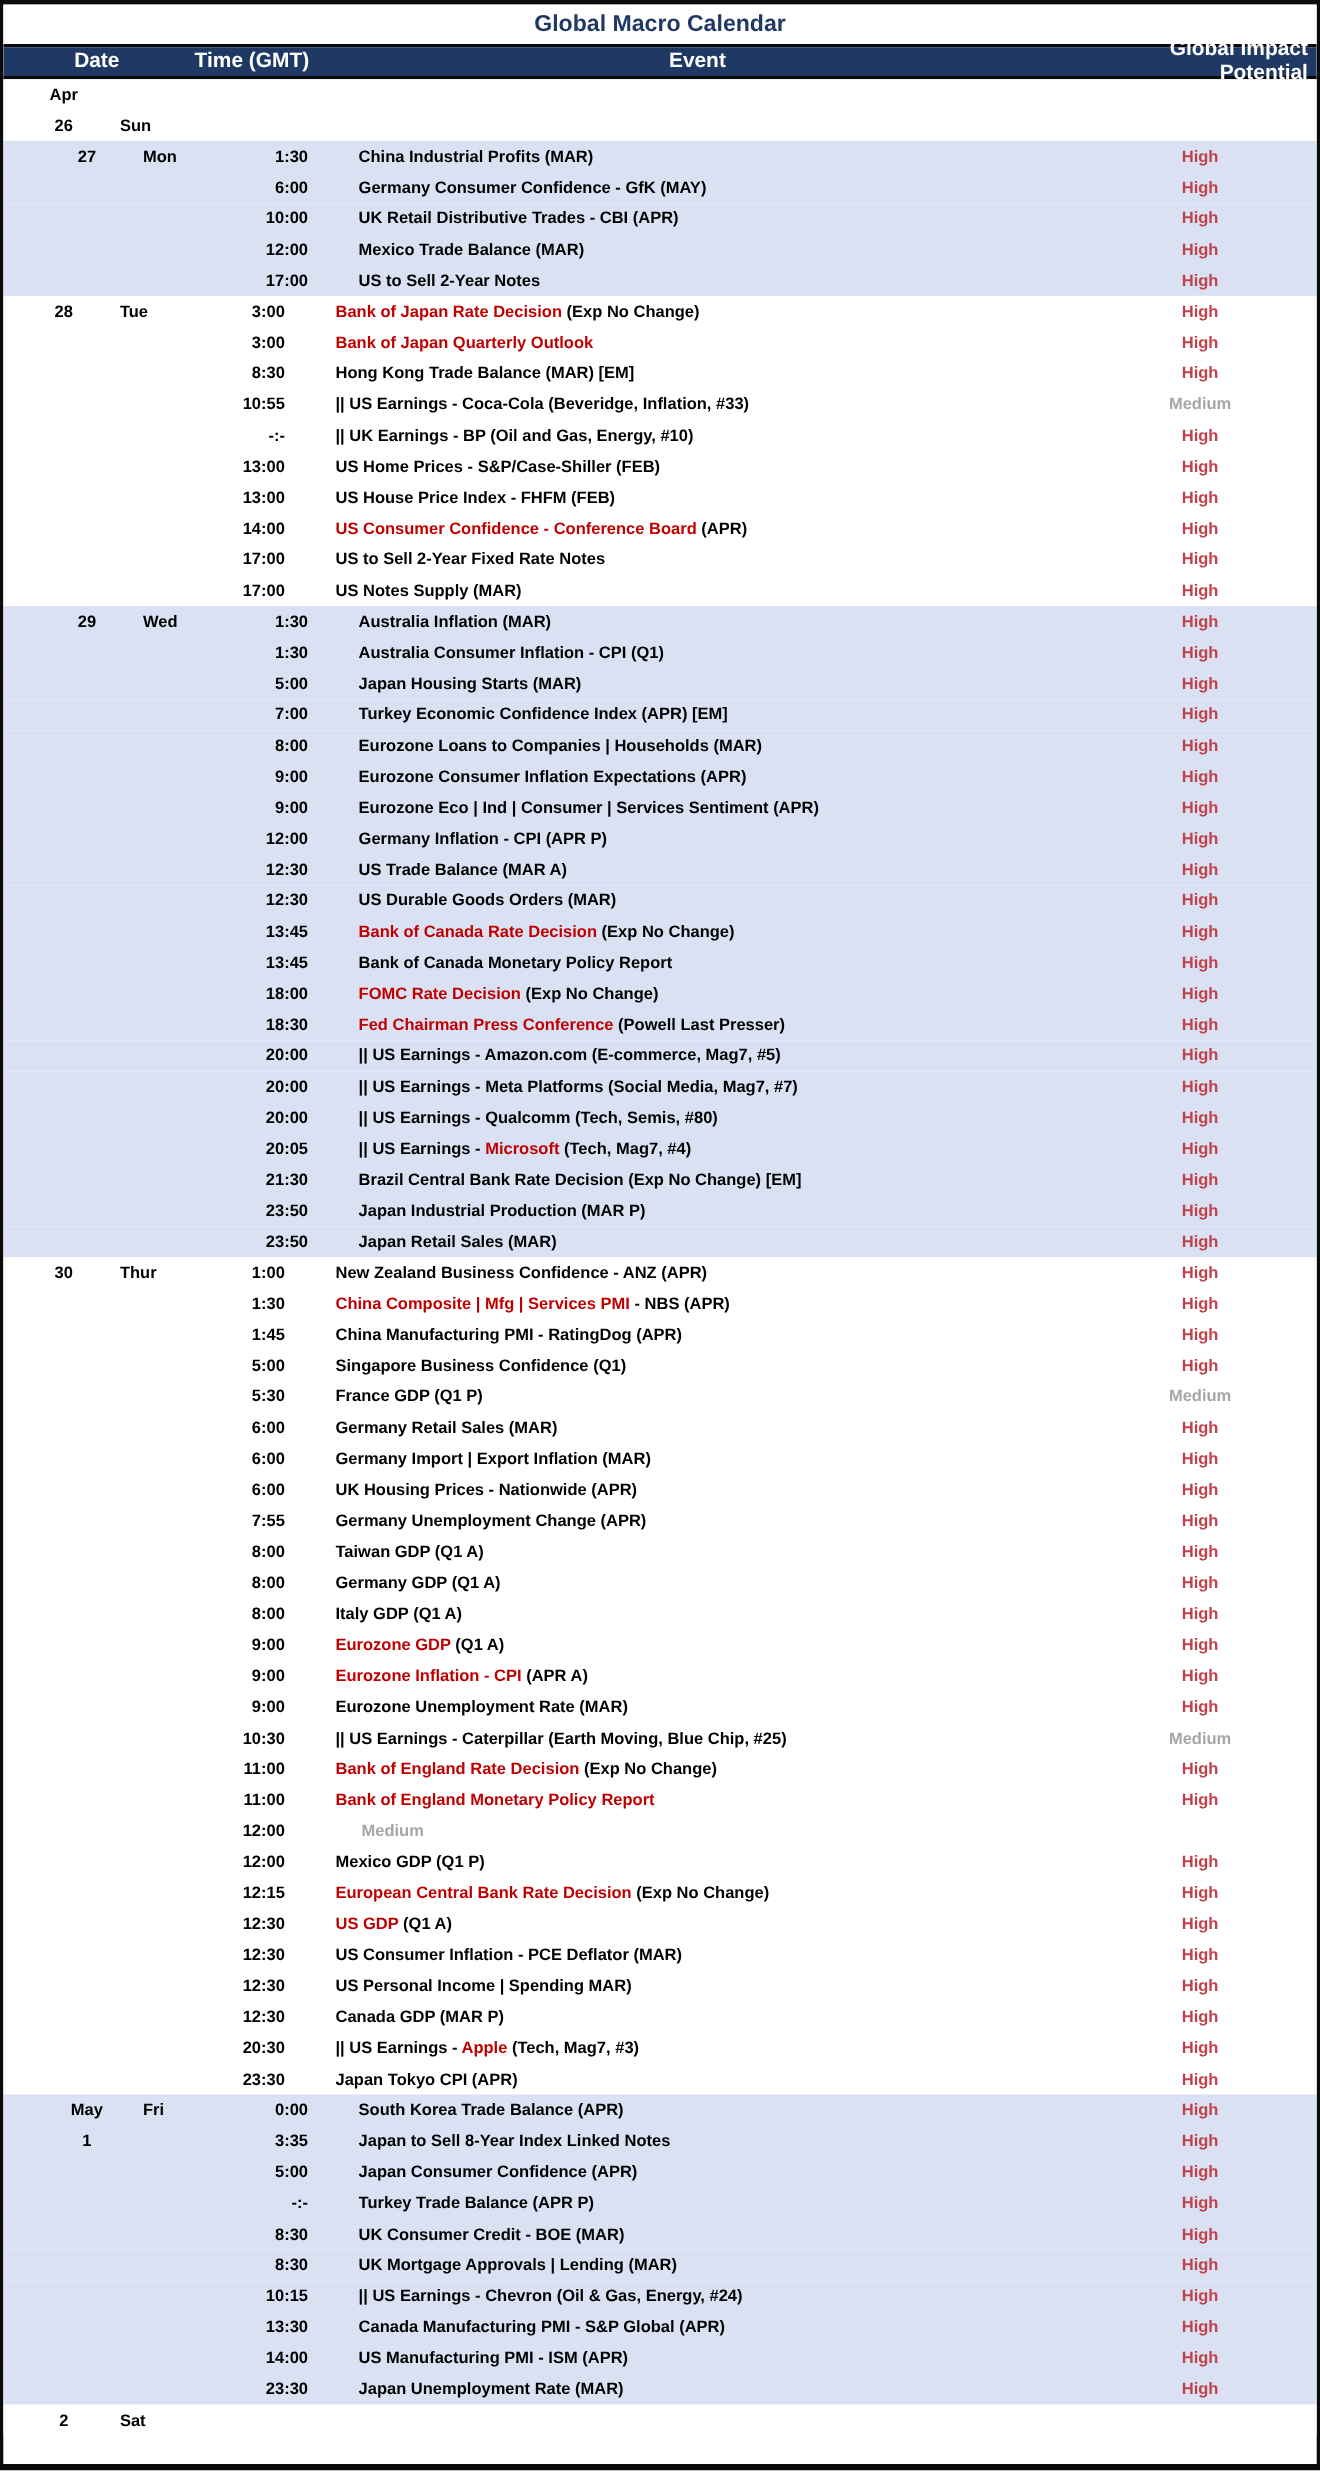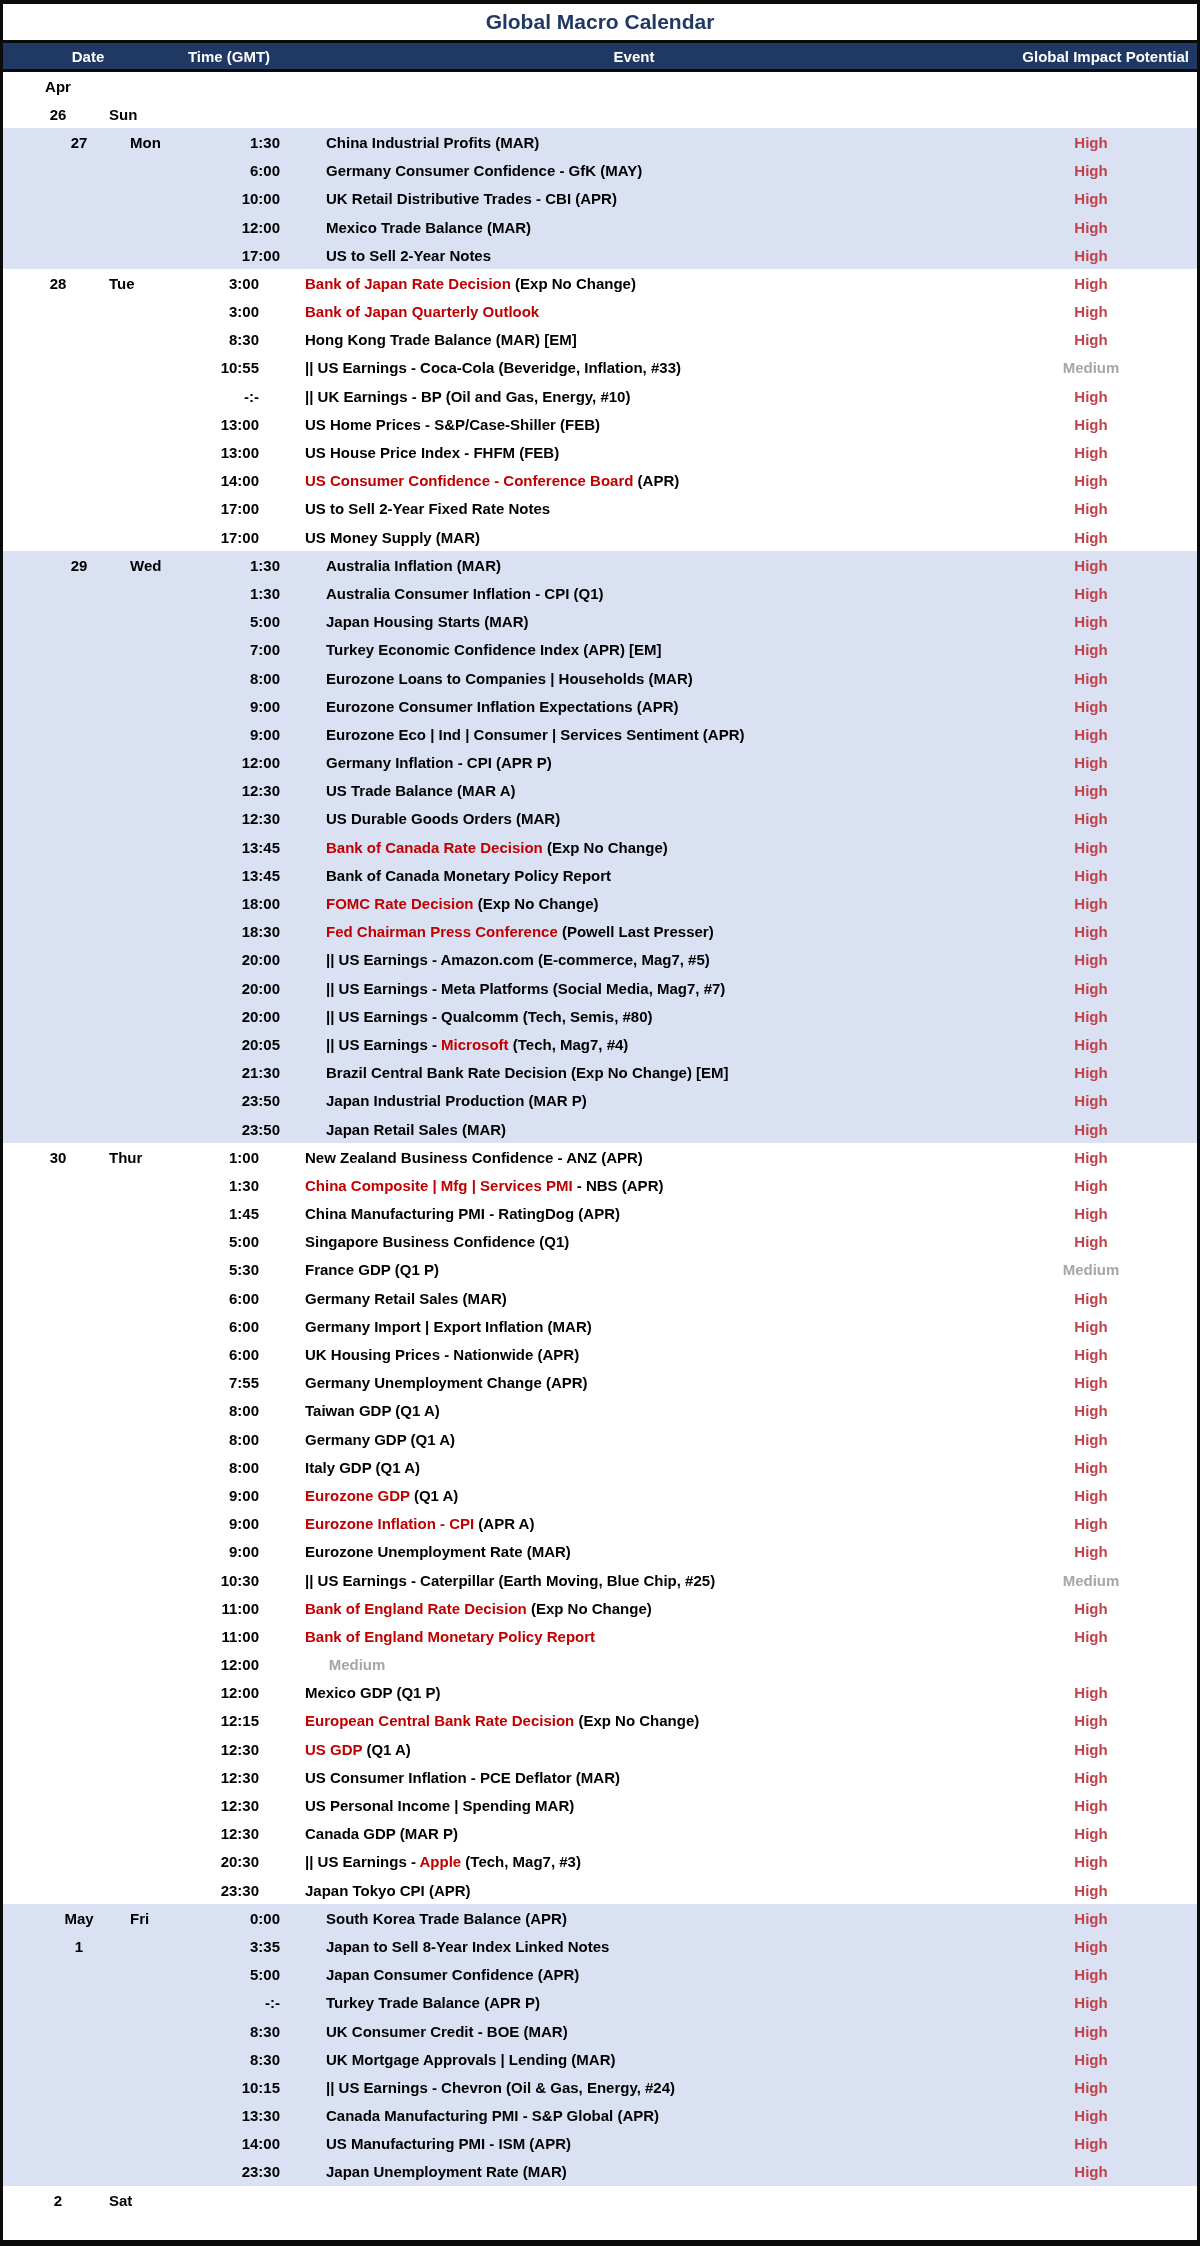--- a/index.html
+++ b/index.html
@@ -29,21 +29,21 @@
     border-bottom: 3px solid var(--border, #0b0b0b);
     background: #ffffff;
   }
 
   .header-band {
     height: 29px;
     background: var(--header-bg, #1F3864);
     color: var(--header-text, #ffffff);
     display: flex;
     align-items: center;
-    font-size: 15px;
+    font-size: 19px;
     border-bottom: 3px solid var(--border, #0b0b0b);
   }
   .h-date   { width: 170px; text-align: center; }
   .h-time   { width: 112px; text-align: center; }
   .h-event  { flex: 1; text-align: center; }
   .h-impact { width: 214px; text-align: right; padding-right: 8px; }
 
   .rows { width: 100%; }
 
   .row {
@@ -202,21 +202,21 @@
     <div class="c-day"></div>
     <div class="c-time">17:00</div>
     <div class="c-event"><span>US to Sell 2-Year Fixed Rate Notes</span></div>
     <div class="c-impact">High</div>
   </div>
 
   <div class="row">
     <div class="c-date"></div>
     <div class="c-day"></div>
     <div class="c-time">17:00</div>
-    <div class="c-event"><span>US Money Supply (MAR)</span></div>
+    <div class="c-event"><span>US Notes Supply (MAR)</span></div>
     <div class="c-impact">High</div>
   </div>
 
   <div class="row shaded">
     <div class="c-date">29</div>
     <div class="c-day">Wed</div>
     <div class="c-time">1:30</div>
     <div class="c-event"><span>Australia Inflation (MAR)</span></div>
     <div class="c-impact">High</div>
   </div>

